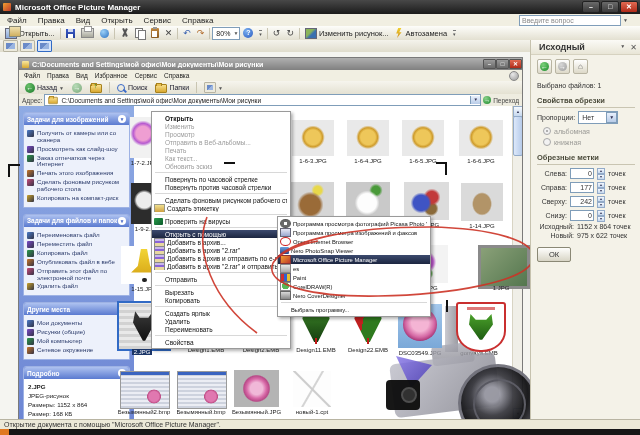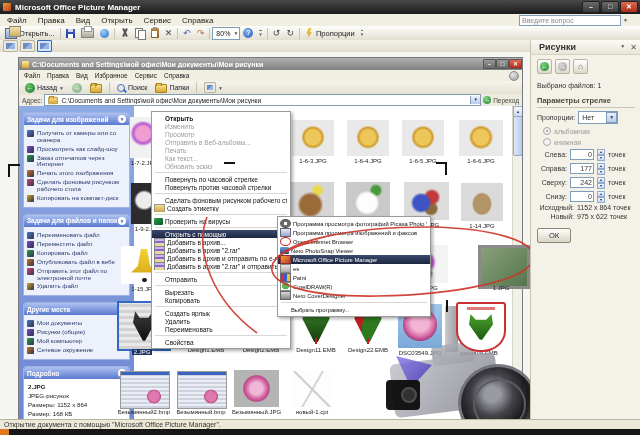--- a/index.html
+++ b/index.html
@@ -327,22 +327,26 @@
       </span>
     <span class="tsep"></span>
     <span class="tbtn">
         <span class="gly">↺</span>
       </span>
     <span class="tbtn">
         <span class="gly">↻</span>
       </span>
     <span class="tsep"></span>
     <span class="tbtn">
+      <span class="ic i-editpic"></span>
+      <span>Изменить рисунок...</span>
+    </span>
+    <span class="tbtn">
       <span class="ic i-auto"></span>
-      <span>Пропорции</span>
+      <span>Автозамена</span>
     </span>
     <span class="tbtn">
         <span class="i-ovf">▾</span>
       </span>
   </div>
 
   <div id="toolbar2" class="abs">
     <span class="vbtn"></span>
     <span class="vbtn"></span>
     <span class="vbtn sel"></span>
@@ -732,54 +736,55 @@
 
   <div class="cropmark" style="left:8px;top:164px;width:12px;height:2px;"></div>
   <div class="cropmark" style="left:8px;top:164px;width:2px;height:13px;"></div>
   <div class="cropmark" style="left:224px;top:162px;width:11px;height:2px;"></div>
   <div class="cropmark" style="left:436px;top:162px;width:11px;height:2px;"></div>
   <div class="cropmark" style="left:445px;top:162px;width:2px;height:13px;"></div>
   <div class="cropmark" style="left:446px;top:300px;width:2px;height:12px;"></div>
 
   <div id="pane" class="abs">
     <div id="panehead">
-      <span class="t">Рисунки</span>
+      <span class="t">Исходный</span>
       <span class="r">
         <span class="tinychev">▼</span>
         <span style="font-size:8px;">✕</span>
       </span>
     </div>
     <div class="pnav">
       <span class="pnb">
           <span class="cir g">←</span>
         </span>
       <span class="pnb">
           <span class="cir gray">→</span>
         </span>
       <span class="pnb">
           <span style="color:#666">⌂</span>
         </span>
     </div>
     <div class="prow" style="margin-top:8px;">Выбрано файлов: 1</div>
-    <div class="sec">Параметры стрелке</div>
+    <div class="sec">Свойства обрезки</div>
     <div class="prow">
       <span>Пропорции:</span>
       <span class="pselect">
         <span class="v">Нет</span>
           <span class="d">▼</span>
       </span>
     </div>
     <div class="prow dim" style="margin-left:12px;">
       <span class="radio dot"></span>
       <span>альбомная</span>
     </div>
     <div class="prow dim" style="margin-left:12px;">
       <span class="radio"></span>
       <span>книжная</span>
     </div>
+    <div class="sec">Обрезные метки</div>
     <div id="cropfields">
         <div class="prow">
           <span class="nlab">Слева:</span>
           <span class="nin">0</span>
           <span class="spin">
             <span>▲</span>
             <span>▼</span>
           </span>
           <span>точек</span>
         </div>

